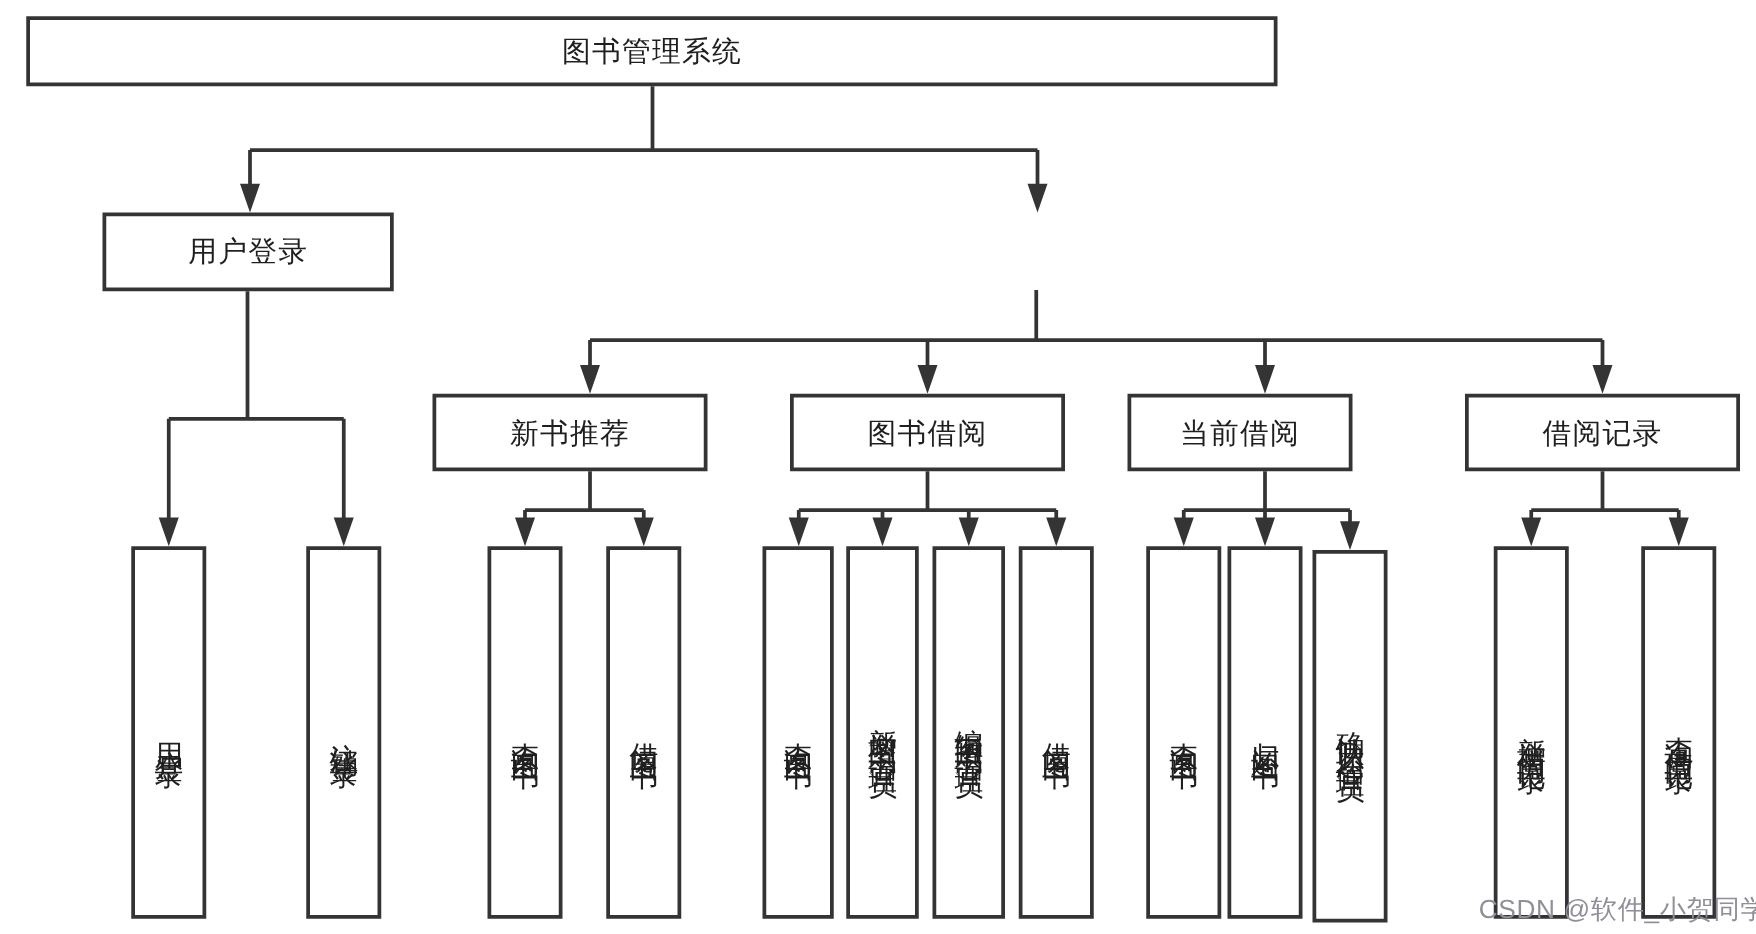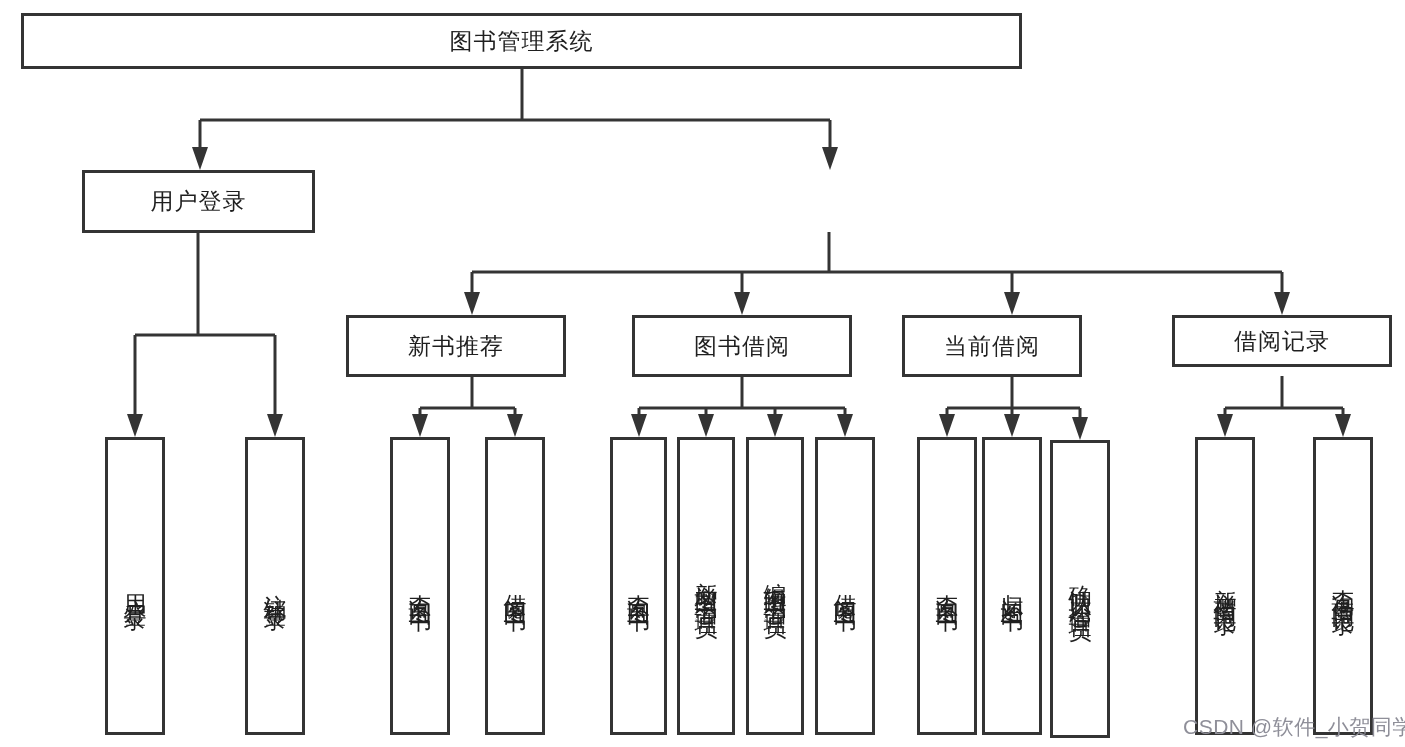--- a/index.html
+++ b/index.html
@@ -37,21 +37,21 @@
     letter-spacing: 5px;
     line-height: 1;
     white-space: nowrap;
   }
   .root-node    { left: 21px;  top: 13px;  width: 1001px; height: 56px; }
   .n-userlogin  { left: 82px;  top: 170px; width: 233px;  height: 63px; }
   .n-bookmgmt   { left: 712px; top: 170px; width: 235px;  height: 63px; }
   .n-newbook    { left: 346px; top: 315px; width: 220px;  height: 62px; }
   .n-bookborrow { left: 632px; top: 315px; width: 220px;  height: 62px; }
   .n-curborrow  { left: 902px; top: 315px; width: 180px;  height: 62px; }
-  .n-records    { left: 1172px;top: 315px; width: 220px;  height: 52px; }
+  .n-records    { left: 1172px;top: 315px; width: 220px;  height: 62px; }
   .v-userlogin  { left: 105px; top: 437px; width: 60px; height: 298px; }
   .v-logout     { left: 245px; top: 437px; width: 60px; height: 298px; }
   .v-query1     { left: 390px; top: 437px; width: 60px; height: 298px; }
   .v-borrow1    { left: 485px; top: 437px; width: 60px; height: 298px; }
   .v-query2     { left: 610px; top: 437px; width: 57px; height: 298px; }
   .v-addbook    { left: 677px; top: 437px; width: 58px; height: 298px; }
   .v-editbook   { left: 746px; top: 437px; width: 58px; height: 298px; }
   .v-borrow2    { left: 815px; top: 437px; width: 60px; height: 298px; }
   .v-query3     { left: 917px; top: 437px; width: 60px; height: 298px; }
   .v-return     { left: 982px; top: 437px; width: 60px; height: 298px; }

